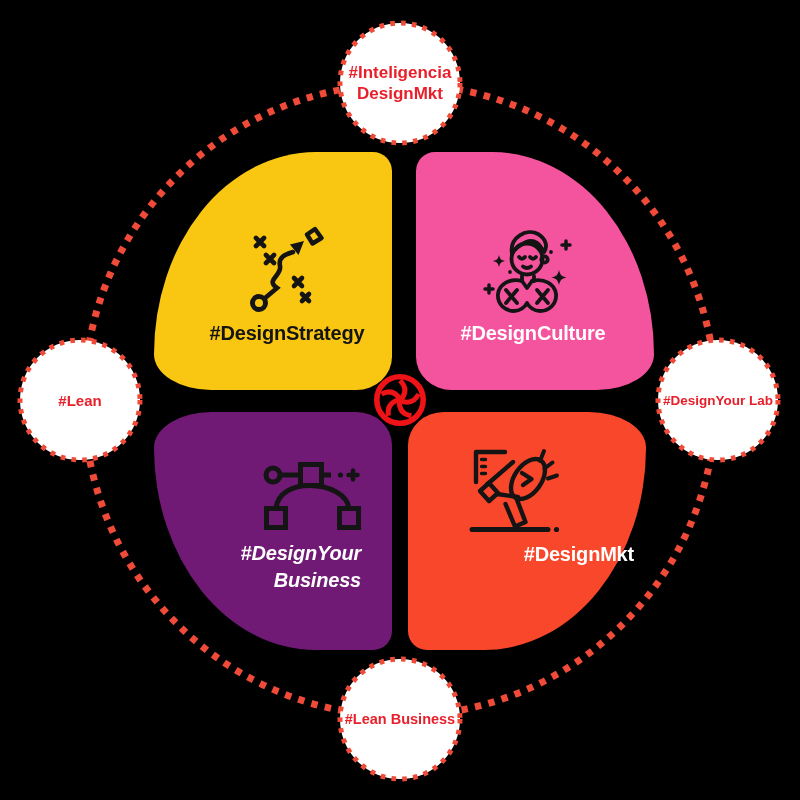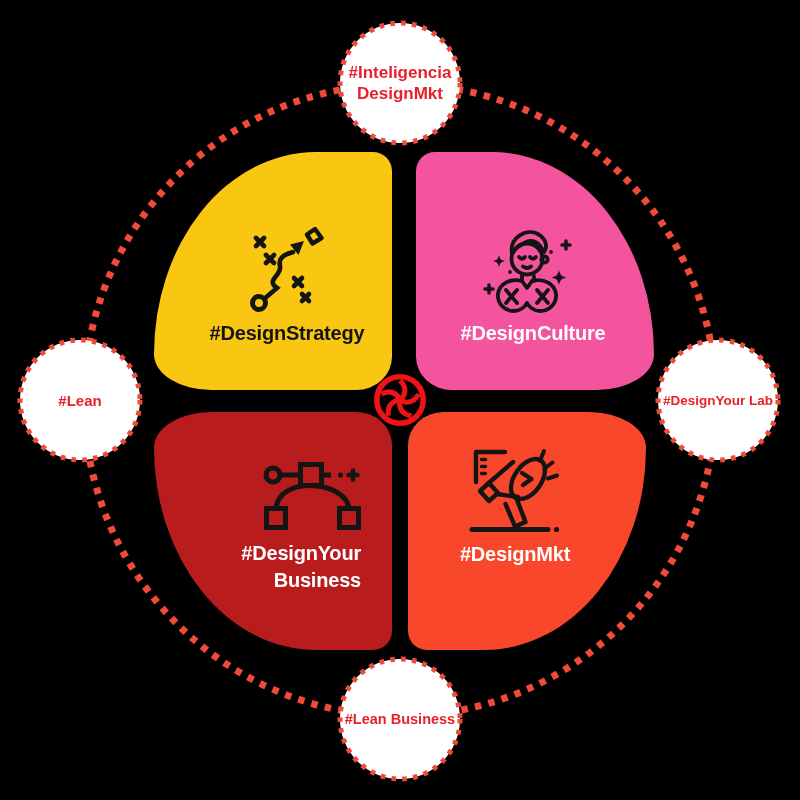--- a/index.html
+++ b/index.html
@@ -10,21 +10,21 @@
   .petal{position:absolute;width:238px;height:238px;z-index:2;}
   .petal-strategy{left:154px;top:152px;border-radius:68% 8% 15% 24% / 85% 8% 14% 15%;}
   .petal-culture {left:408px;top:152px;border-radius:8% 68% 24% 15% / 8% 85% 15% 14%;margin-left:8px;}
   .petal-business{left:154px;top:412px;border-radius:24% 15% 8% 68% / 15% 14% 8% 85%;}
   .petal-mkt     {left:408px;top:412px;border-radius:15% 24% 68% 8% / 14% 15% 85% 8%;}
   .petal-label{position:absolute;font-weight:700;font-size:20px;letter-spacing:-0.2px;
                line-height:27px;white-space:nowrap;}
   .lbl-strategy{left:14px;top:168px;width:100%;text-align:center;}
   .lbl-culture {left:-2px;top:168px;width:100%;text-align:center;}
   .lbl-business{right:31px;top:128px;text-align:right;}
-  .lbl-mkt     {left:-12px;top:129px;width:100%;text-align:center;}
+  .lbl-mkt     {left:-12px;top:129px;width:100%;text-align:right;}
   .icon{position:absolute;}
   .icon-strategy{left:92px;top:74px;}
   .icon-culture {left:66px;top:70px;}
   .icon-business{left:104px;top:48px;}
   .icon-mkt     {left:50px;top:30px;}
   .satellite{position:absolute;width:132px;height:132px;z-index:3;}
   .sat-top   {left:334px;top:17px;}
   .sat-right {left:652px;top:334px;}
   .sat-bottom{left:334px;top:653px;}
   .sat-left  {left:14px;top:334px;}
@@ -96,21 +96,21 @@
         <circle cx="69" cy="30" r="1.9"></circle>
       </g>
       <g stroke="currentColor" stroke-width="3.5" stroke-linecap="round">
         <path d="M 7,63 v 8 M 3,67 h 8"></path>
         <path d="M 84,19 v 8 M 80,23 h 8"></path>
       </g>
     </svg>
     <div class="petal-label lbl-culture" style="color: rgb(255, 255, 255);">#DesignCulture</div>
   </div>
 
-  <div class="petal petal-business" style="background: #b91c1c;">
+  <div class="petal petal-business" style="background: #701a75; font-style: italic;">
     <svg class="icon icon-business" width="104" height="72" viewBox="0 0 104 72" style="color: rgb(20, 20, 20);">
       <g fill="none" stroke="currentColor" stroke-width="5">
         <circle cx="15" cy="15" r="7"></circle>
         <line x1="22.5" y1="15" x2="42" y2="15"></line>
         <rect x="42.5" y="4.5" width="21" height="21"></rect>
         <line x1="64" y1="15" x2="73" y2="15"></line>
         <path d="M 18,48 C 20,33 34,25.5 52,25.5 C 72,25.5 89,35 91,48"></path>
         <rect x="8.5" y="48.5" width="19" height="19"></rect>
         <rect x="81.5" y="48.5" width="19" height="19"></rect>
       </g>

